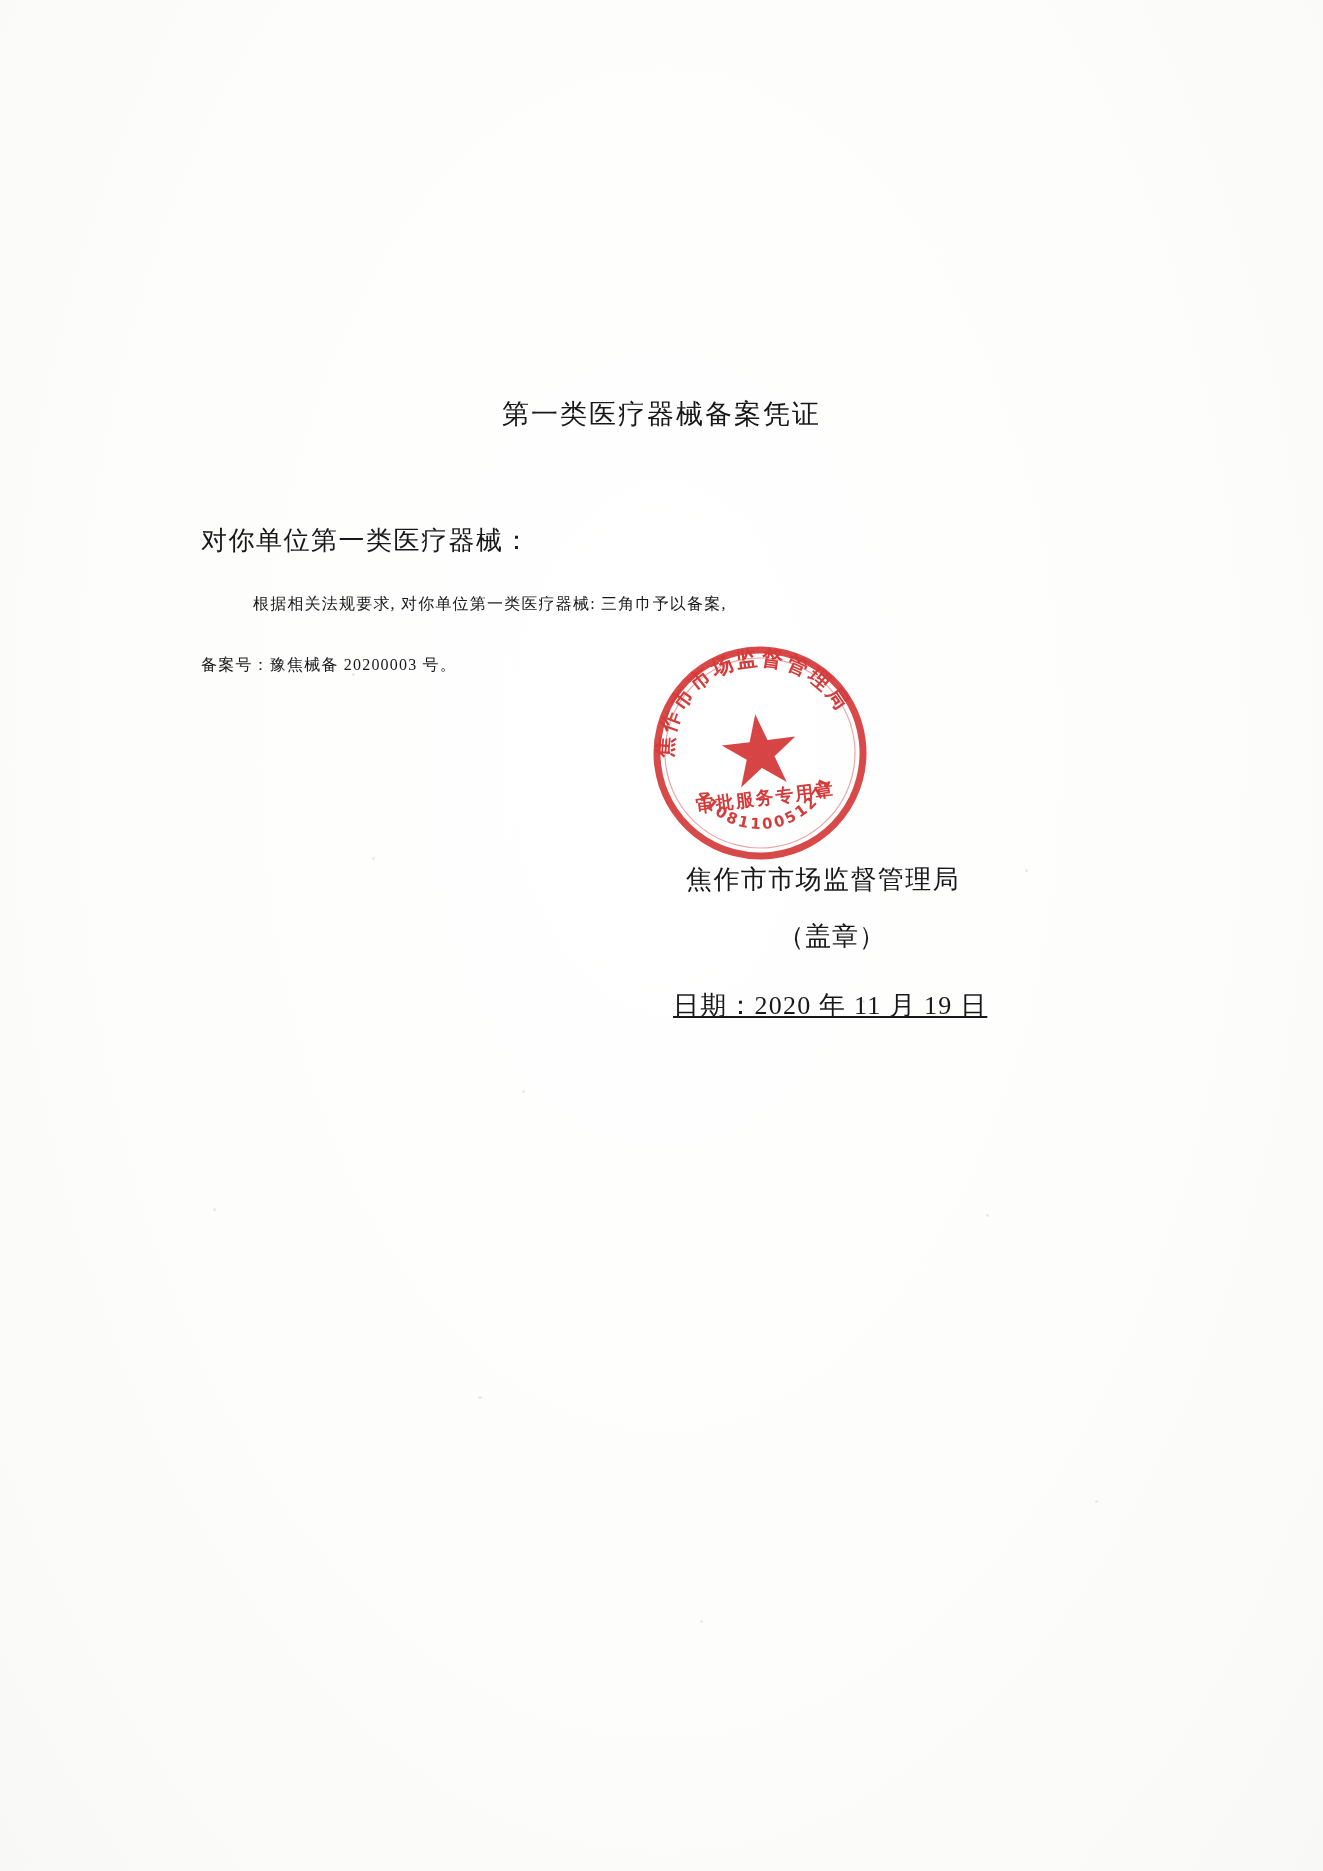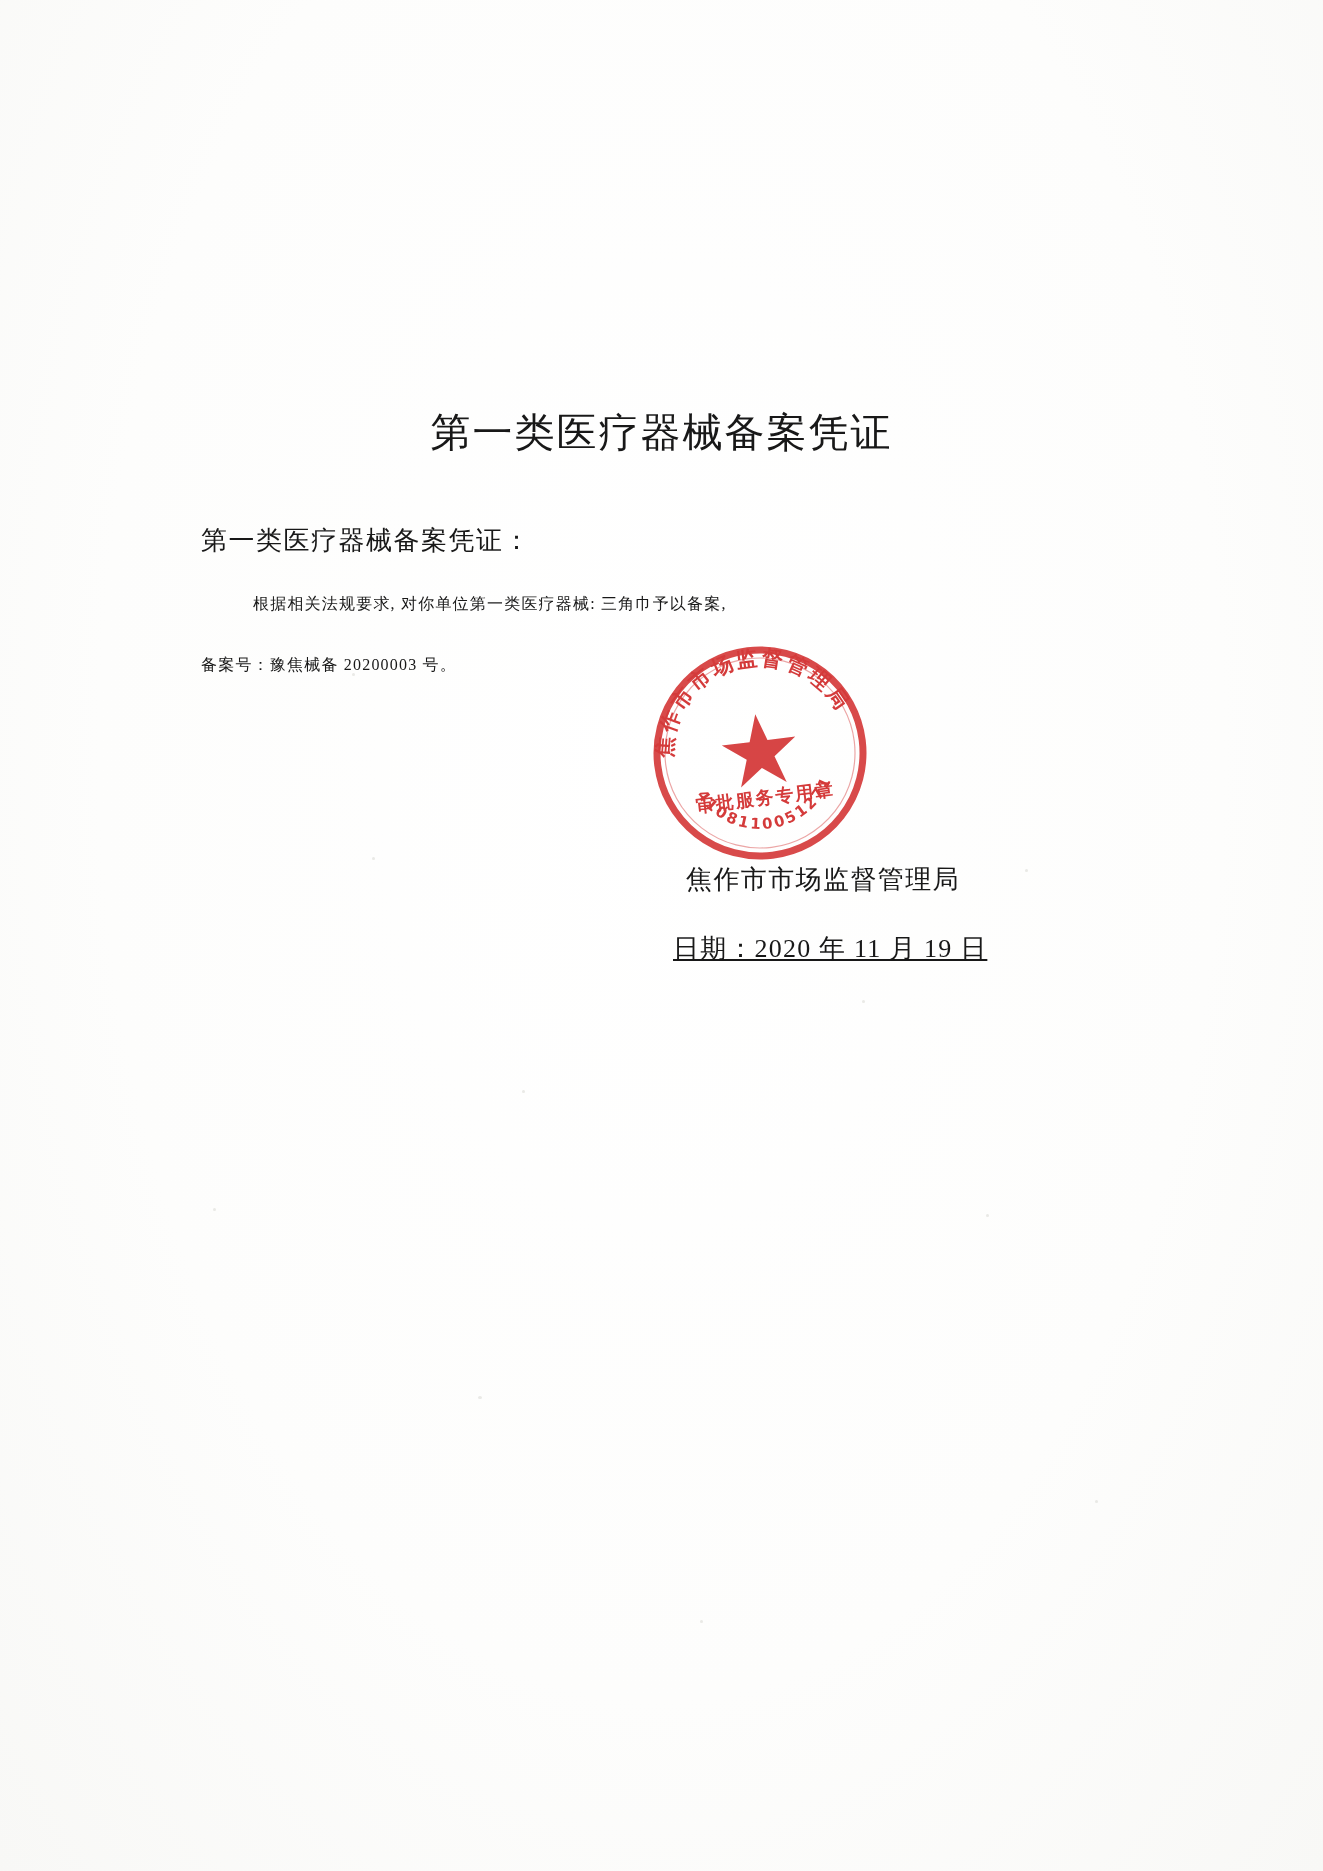--- a/index.html
+++ b/index.html
@@ -31,21 +31,21 @@
     border-radius: 50%;
     opacity: .55;
   }
 
   .doc-title {
     position: absolute;
     top: 378px;
     left: 0;
     width: 100%;
     text-align: center;
-    font-size: 40px;
+    font-size: 27px;
     letter-spacing: 2px;
     font-family: "DejaVu Serif", "Liberation Serif", serif;
     font-weight: 500;
     color: #181818;
   }
 
   .addressee {
     position: absolute;
     top: 523px;
     left: 201px;
@@ -131,21 +131,21 @@
   <div class="speck" style="left:522px;top:1090px;width:3px;height:3px;"></div>
   <div class="speck" style="left:862px;top:1000px;width:3px;height:3px;"></div>
   <div class="speck" style="left:478px;top:1396px;width:4px;height:3px;"></div>
   <div class="speck" style="left:1095px;top:1500px;width:3px;height:3px;"></div>
   <div class="speck" style="left:213px;top:1208px;width:3px;height:3px;"></div>
   <div class="speck" style="left:700px;top:1620px;width:3px;height:3px;"></div>
   <div class="speck" style="left:986px;top:1214px;width:3px;height:3px;"></div>
 
   <h1 class="doc-title">第一类医疗器械备案凭证</h1>
 
-  <div class="addressee">第一类医疗器械备案凭证：</div>
+  <div class="addressee">对你单位第一类医疗器械：</div>
 
   <div class="body-line l1">根据相关法规要求, 对你单位第一类医疗器械: 三角巾予以备案,</div>
 
   <div class="body-line l2">备案号：豫焦械备 20200003 号。</div>
 
   <div class="seal">
     <svg viewBox="0 0 230 230" xmlns="http://www.w3.org/2000/svg" aria-hidden="true">
       <defs>
         <path id="ringPath" d="M 115,115 m -88,0 a 88,88 0 1,1 176,0" transform="rotate(-8 115 115)" fill="none"></path>
         <path id="bottomPath" d="M 115,115 m -76,0 a 76,76 0 1,0 152,0" fill="none"></path>
@@ -160,16 +160,17 @@
       </text>
       <g>
         <polygon points="115,76 124,103 152,103 129,120 138,147 115,130 92,147 101,120 78,103 106,103" fill="#cf2020" opacity=".95"></polygon>
       </g>
       <text class="seal-text-mid" x="115" y="166" text-anchor="middle">审批服务专用章</text>
     </svg>
   </div>
 
   <div class="sign-block">
     <p class="sign-org">焦作市市场监督管理局</p>
+    <p class="sign-seal-note">（盖章）</p>
     <p class="sign-date">日期：2020 年 11 月 19 日</p>
   </div>
 
 </div>
 
 </body></html>

